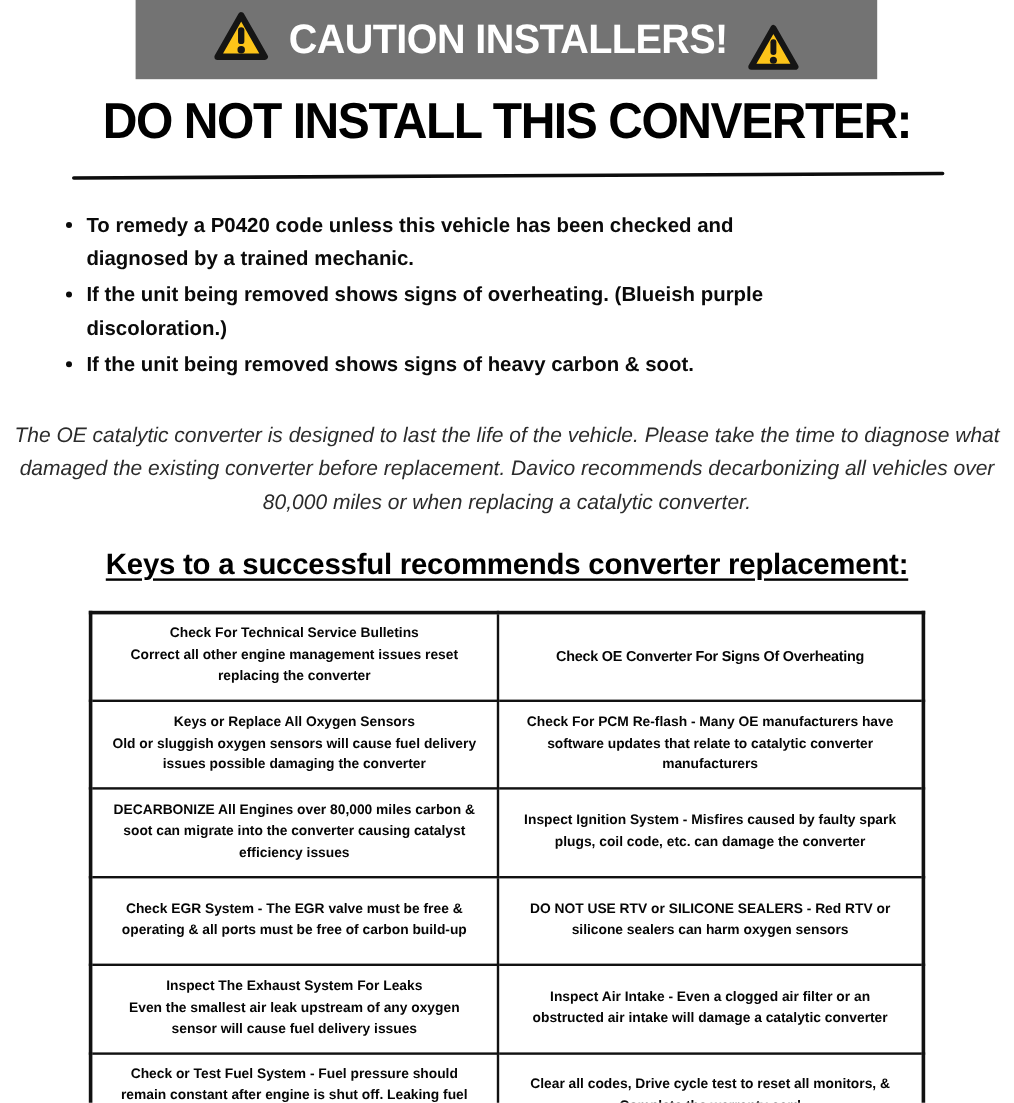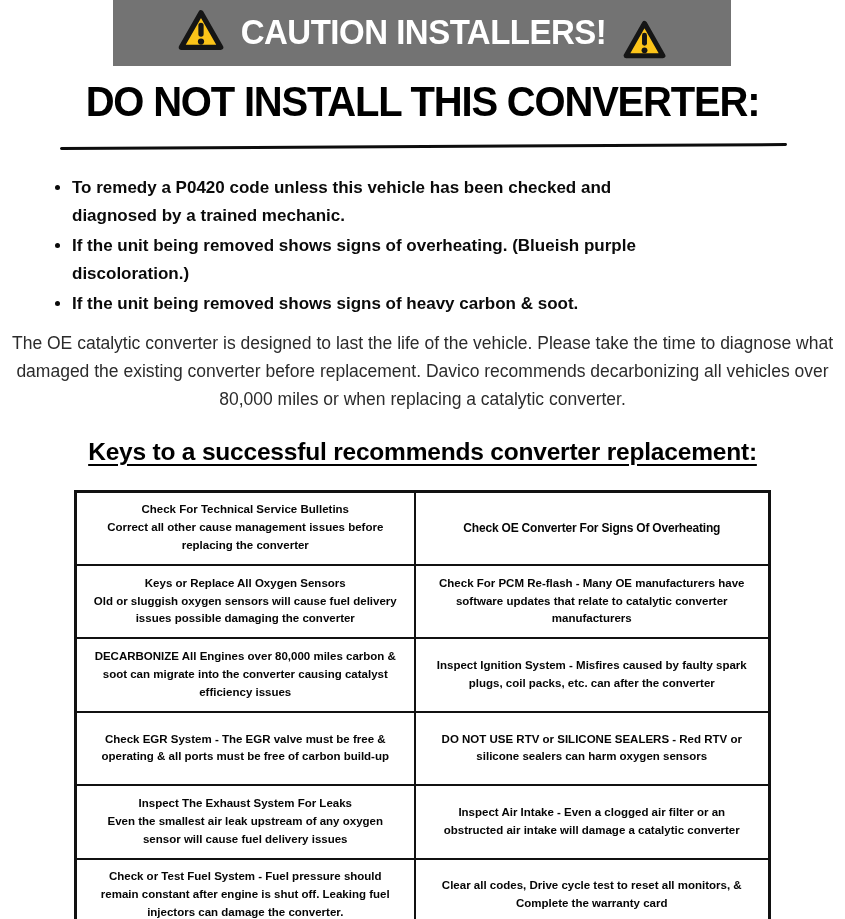--- a/index.html
+++ b/index.html
@@ -68,26 +68,27 @@
     width: 592px;
     font-size: 17px;
     font-weight: bold;
     line-height: 1.62;
     margin-bottom: 3px;
     color: #0a0a0a;
   }
 
   
   .intro {
-    margin: 11px auto 0;
+    margin: 30px auto 0;
     width: 822px;
     text-align: center;
     font-size: 17.5px;
     line-height: 1.6;
     color: #2b2b2b;
+    font-style: italic;
   }
 
   
   .keys-heading {
     margin-top: 25px;
     text-align: center;
     font-size: 24.5px;
     font-weight: bold;
     letter-spacing: -0.2px;
     text-decoration: underline;
@@ -159,42 +160,42 @@
 
   <table class="keys-table">
     <colgroup>
         <col class="c-left">
         <col class="c-right">
       </colgroup>
     <tbody>
       <tr>
         <td>
           <span class="cell-line">Check For Technical Service Bulletins</span>
-          <span class="cell-line">Correct all other cause management issues before replacing the converter</span>
+          <span class="cell-line">Correct all other engine management issues reset replacing the converter</span>
         </td>
         <td class="big">
           <span class="cell-line">Check OE Converter For Signs Of Overheating</span>
         </td>
       </tr>
       <tr>
         <td>
           <span class="cell-line">Keys or Replace All Oxygen Sensors</span>
           <span class="cell-line">Old or sluggish oxygen sensors will cause fuel delivery issues possible damaging the converter</span>
         </td>
         <td>
           <span class="cell-line">Check For PCM Re-flash - Many OE manufacturers have software updates that relate to catalytic converter manufacturers</span>
         </td>
       </tr>
       <tr>
         <td>
           <span class="cell-line">DECARBONIZE All Engines over 80,000 miles carbon &amp; soot can migrate into the converter causing catalyst efficiency issues</span>
           <span class="cell-line"></span>
         </td>
         <td>
-          <span class="cell-line">Inspect Ignition System - Misfires caused by faulty spark plugs, coil packs, etc. can after the converter</span>
+          <span class="cell-line">Inspect Ignition System - Misfires caused by faulty spark plugs, coil code, etc. can damage the converter</span>
         </td>
       </tr>
       <tr>
         <td>
           <span class="cell-line">Check EGR System - The EGR valve must be free &amp; operating &amp; all ports must be free of carbon build-up</span>
           <span class="cell-line"></span>
         </td>
         <td>
           <span class="cell-line">DO NOT USE RTV or SILICONE SEALERS - Red RTV or silicone sealers can harm oxygen sensors</span>
         </td>

